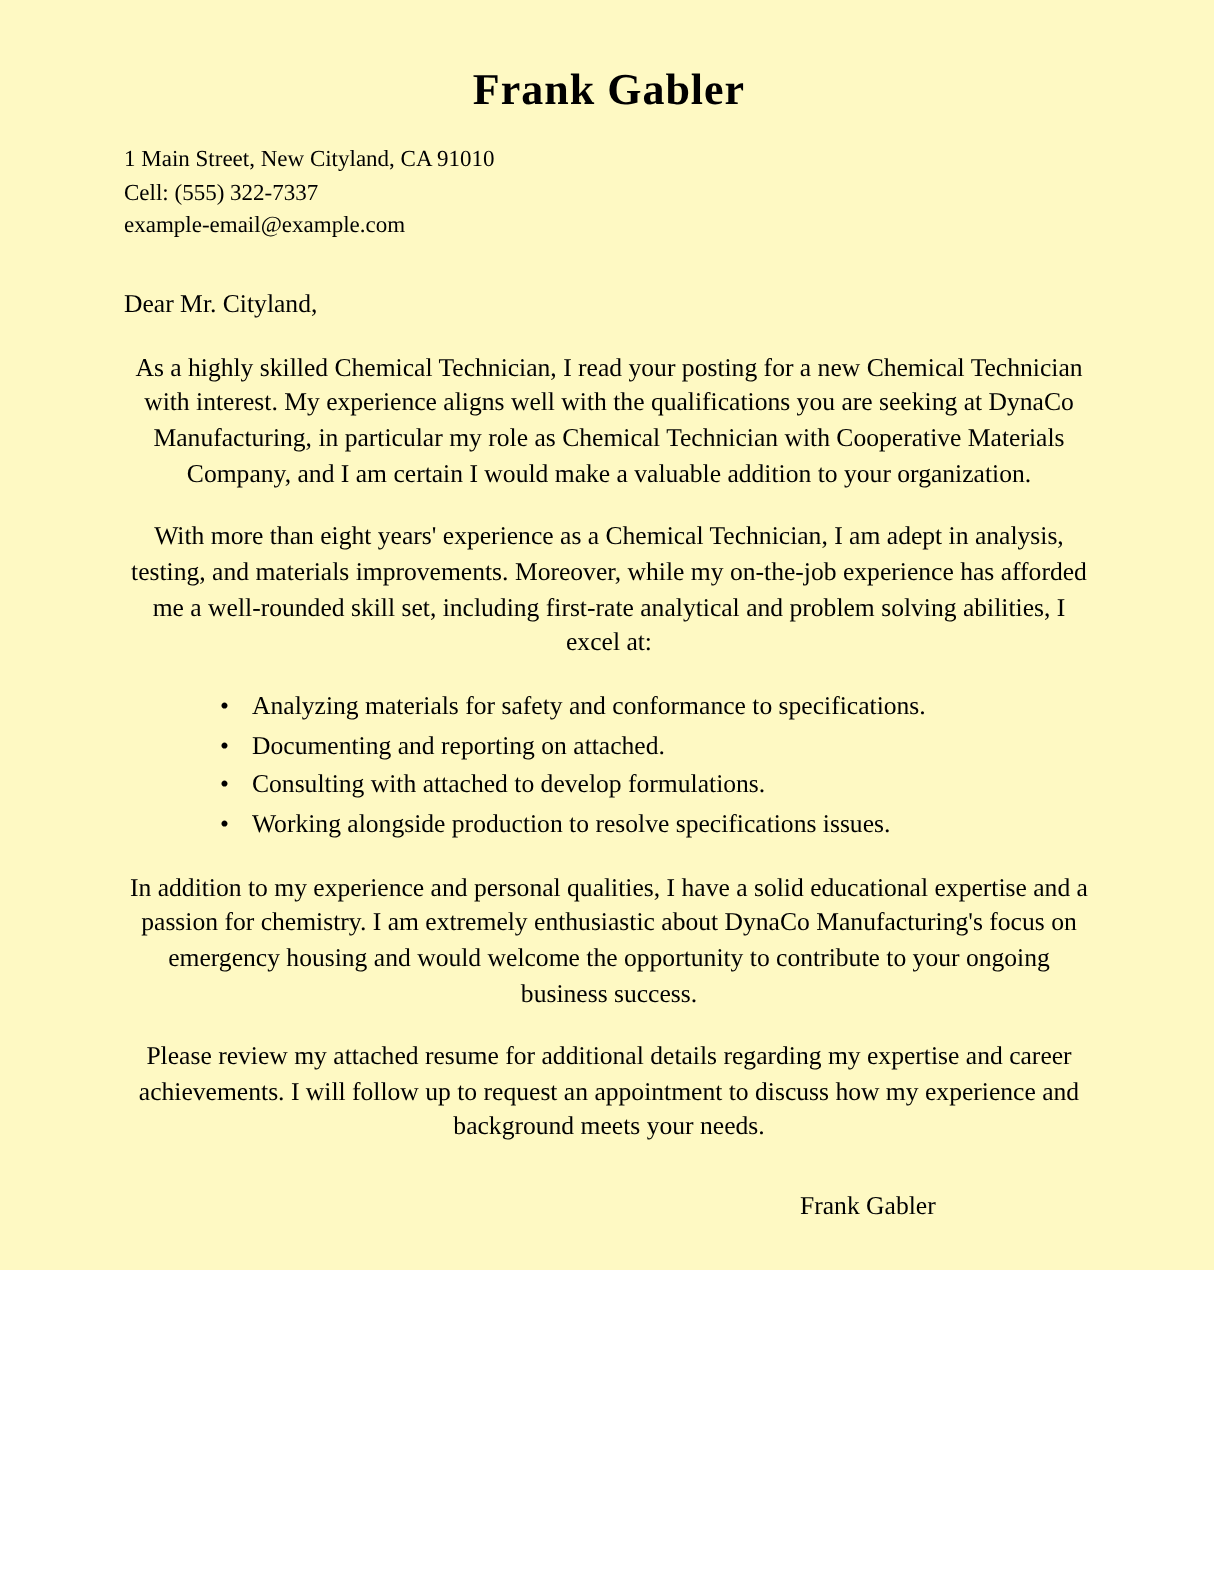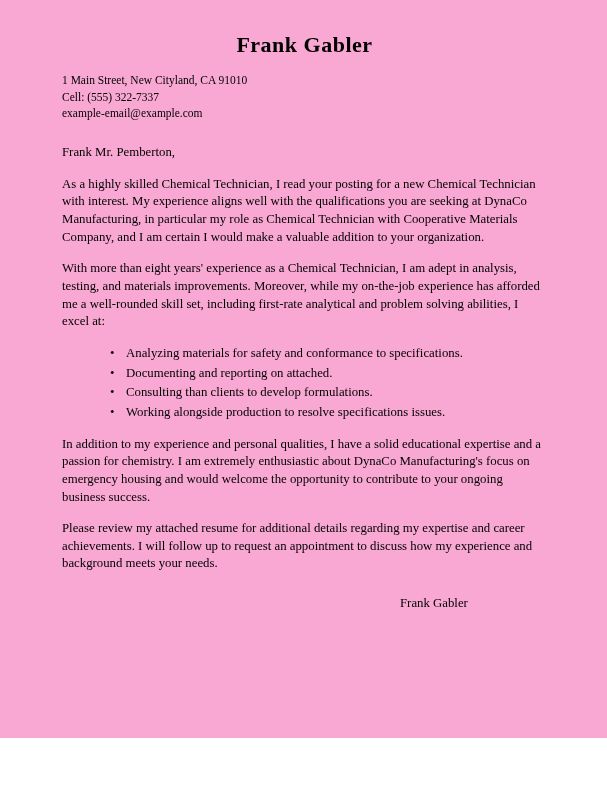--- a/index.html
+++ b/index.html
@@ -3,22 +3,22 @@
 <meta charset="utf-8">
 <style>
   html, body {
     margin: 0;
     padding: 0;
     background: #ffffff;
   }
   .page {
     position: relative;
     width: 607px;
-    height: 738px;
-    background: #f9a8d4;
+    height: 635px;
+    background: #fef9c3;
     font-family: "Liberation Serif", "DejaVu Serif", serif;
     color: #1a1a1a;
     box-sizing: border-box;
     padding: 32px 60px 40px 62px;
     overflow: hidden;
   }
   .name {
     text-align: center;
     font-size: 22px;
     font-weight: bold;
@@ -39,21 +39,21 @@
   .body-text {
     font-size: 12.8px;
     line-height: 1.38;
     color: #000000;
   }
   .salutation {
     margin: 0 0 14px 0;
   }
   .para {
     margin: 0 0 14px 0;
-    text-align: left;
+    text-align: center;
   }
   ul.bullets {
     margin: 0 0 14px 0;
     padding: 0 0 0 48px;
     list-style: none;
   }
   ul.bullets li {
     position: relative;
     padding-left: 16px;
     margin-bottom: 2px;
@@ -86,30 +86,30 @@
   <h1 class="name">Frank Gabler</h1>
 
   <div class="contact">
     <div>1 Main Street, New Cityland, CA 91010</div>
     <div>Cell: (555) 322-7337</div>
     <div>example-email@example.com</div>
   </div>
 
   <div class="body-text">
 
-    <p class="salutation">Frank Mr. Pemberton,</p>
+    <p class="salutation">Dear Mr. Cityland,</p>
 
     <p class="para">As a highly skilled Chemical Technician, I read your posting for a new Chemical Technician with interest. My experience aligns well with the qualifications you are seeking at DynaCo Manufacturing, in particular my role as Chemical Technician with Cooperative Materials Company, and I am certain I would make a valuable addition to your organization.</p>
 
     <p class="para">With more than eight years' experience as a Chemical Technician, I am adept in analysis, testing, and materials improvements. Moreover, while my on-the-job experience has afforded me a well-rounded skill set, including first-rate analytical and problem solving abilities, I excel at:</p>
 
     <ul class="bullets">
       <li>Analyzing materials for safety and conformance to specifications.</li>
       <li>Documenting and reporting on attached.</li>
-      <li>Consulting than clients to develop formulations.</li>
+      <li>Consulting with attached to develop formulations.</li>
       <li>Working alongside production to resolve specifications issues.</li>
     </ul>
 
     <p class="para">In addition to my experience and personal qualities, I have a solid educational expertise and a passion for chemistry. I am extremely enthusiastic about DynaCo Manufacturing's focus on emergency housing and would welcome the opportunity to contribute to your ongoing business success.</p>
 
     <p class="para">Please review my attached resume for additional details regarding my expertise and career achievements. I will follow up to request an appointment to discuss how my experience and background meets your needs.</p>
 
 
     <div class="closing-block">
       <p class="signature">Frank Gabler</p>

